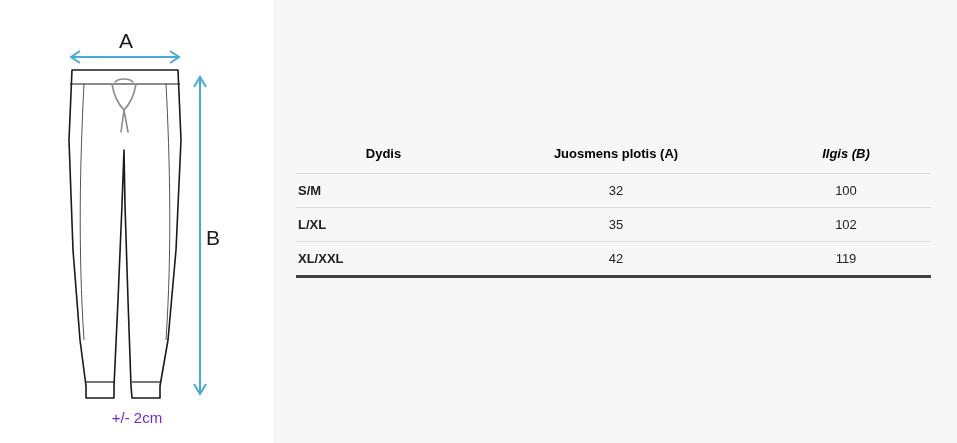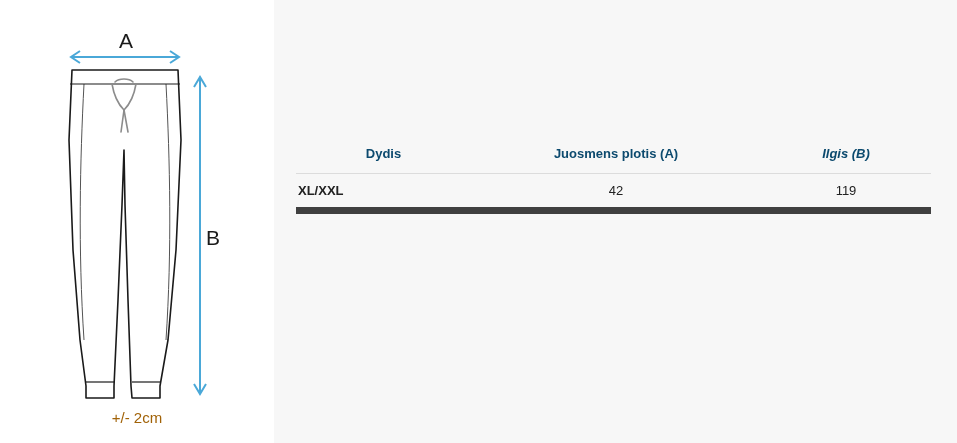--- a/index.html
+++ b/index.html
@@ -39,21 +39,21 @@
   }
   .label-a { left: 119px; top: 30px; }
   .label-b { left: 206px; top: 227px; }
   .tolerance-note {
     position: absolute;
     left: 0;
     right: 0;
     top: 409px;
     text-align: center;
     font-size: 15px;
-    color: #a16207;
+    color: #6d28d9;
     font-family: "Liberation Sans", sans-serif;
   }
   
   .table-panel {
     position: relative;
     flex: 1 1 auto;
     height: 443px;
     background: #f7f7f7;
   }
   .size-table {
@@ -61,36 +61,36 @@
     left: 22px;
     top: 146px;
     width: 635px;
     border-collapse: collapse;
     font-size: 13px;
     color: #222222;
   }
   .size-table th {
     font-weight: bold;
     font-size: 13px;
-    color: #0c4a6e;
+    color: #000000;
     padding: 0 0 12px 0;
     text-align: center;
     border: none;
   }
   .size-table th.col-size { width: 175px; }
   .size-table th.col-waist { width: 290px; }
   .size-table th.col-length { width: 170px; font-style: italic; }
   .size-table td {
     padding: 9px 0;
     border-top: 1px solid #dcdcdc;
     text-align: center;
     font-size: 13px;
   }
   .size-table tbody tr:last-child td {
-    border-bottom: 7px solid #404040;
+    border-bottom: 3px solid #404040;
   }
   .size-table td.cell-size {
     font-weight: bold;
     text-align: left;
     padding-left: 2px;
   }
   .size-table td.cell-num {
     font-weight: normal;
     color: #222222;
   }
@@ -172,20 +172,30 @@
     <table class="size-table">
       <thead>
         <tr>
           <th class="col-size">Dydis</th>
           <th class="col-waist">Juosmens plotis (A)</th>
           <th class="col-length">Ilgis (B)</th>
         </tr>
       </thead>
       <tbody>
         <tr>
+          <td class="cell-size">S/M</td>
+          <td class="cell-num">32</td>
+          <td class="cell-num">100</td>
+        </tr>
+        <tr>
+          <td class="cell-size">L/XL</td>
+          <td class="cell-num">35</td>
+          <td class="cell-num">102</td>
+        </tr>
+        <tr>
           <td class="cell-size">XL/XXL</td>
           <td class="cell-num">42</td>
           <td class="cell-num">119</td>
         </tr>
       </tbody>
     </table>
   </div>
 
 </div>
 

